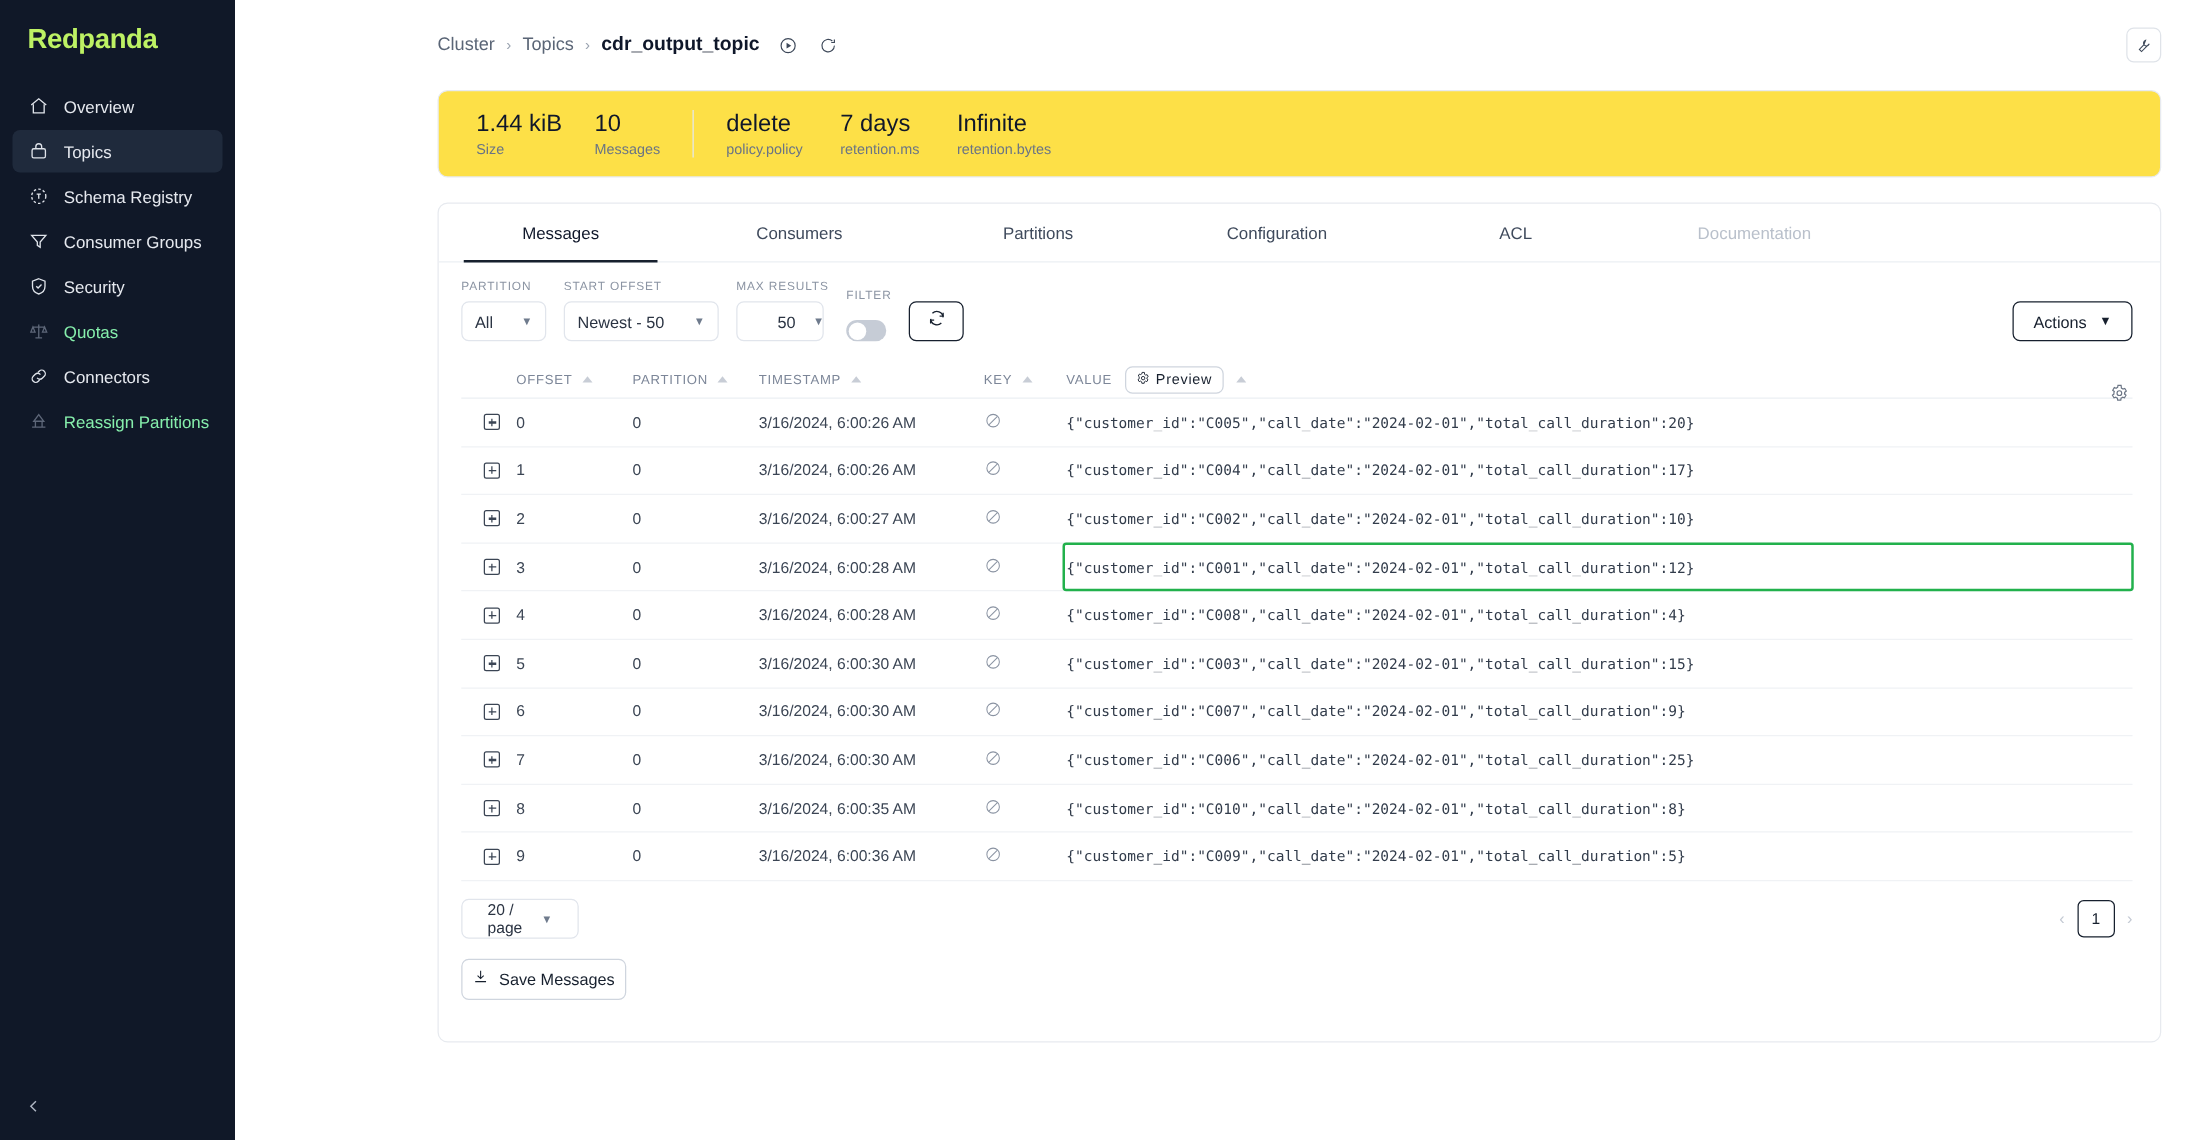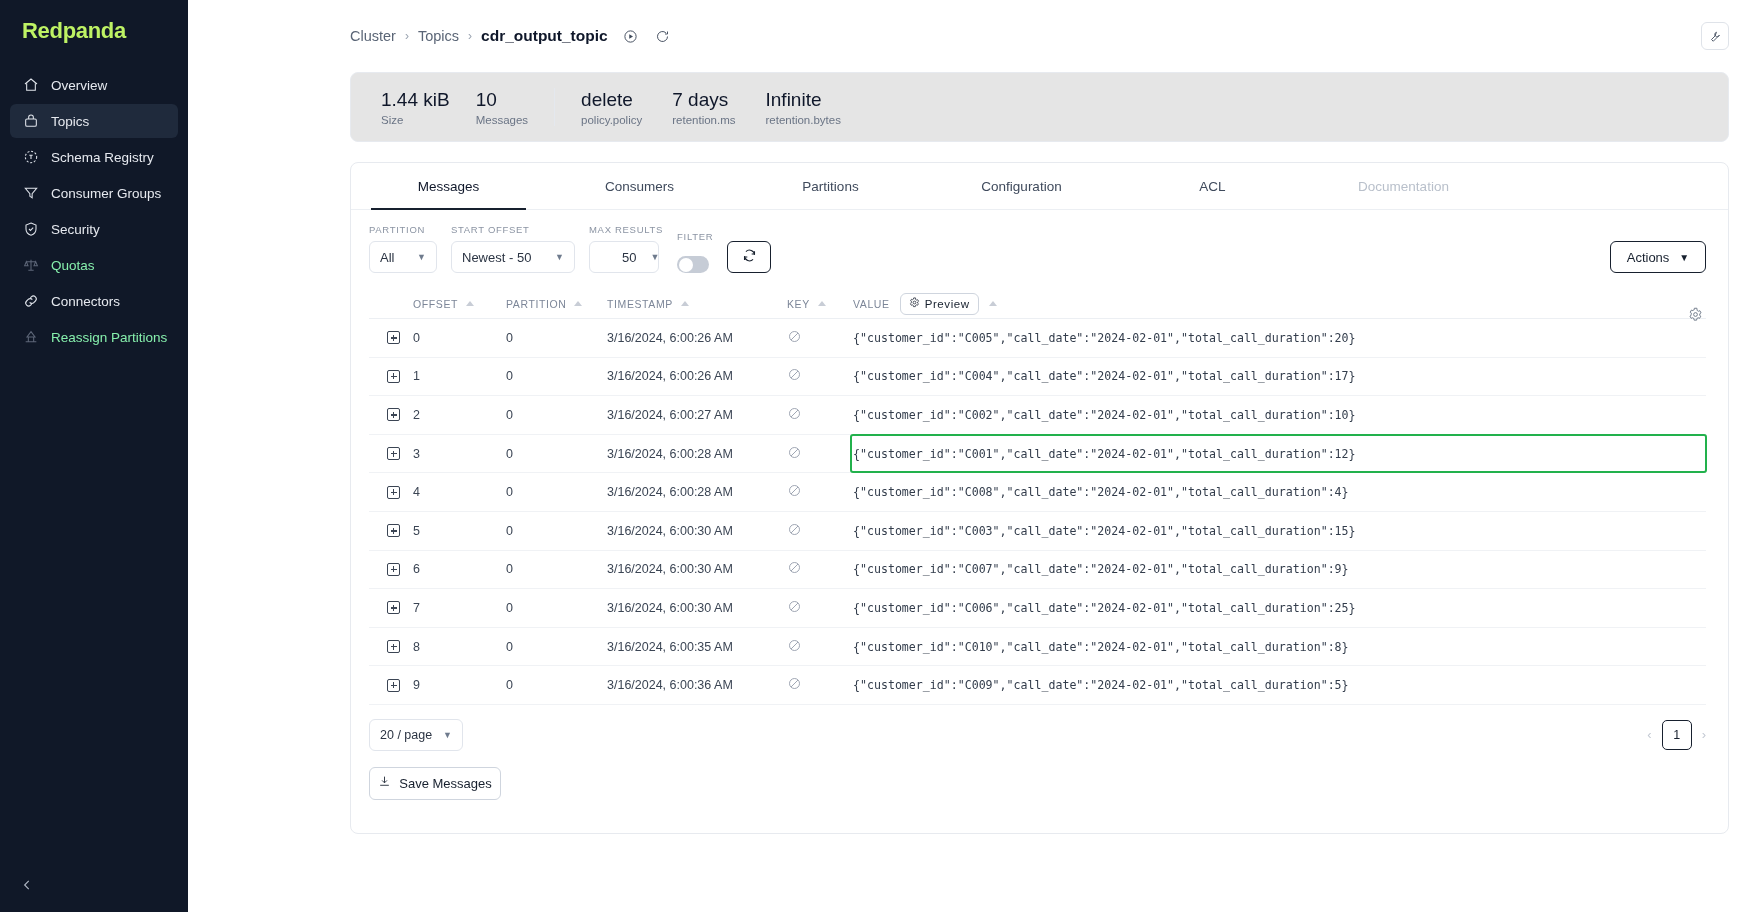--- a/index.html
+++ b/index.html
@@ -63,21 +63,21 @@
     width: 28px; height: 28px; border: 1px solid #dfe3e9; border-radius: 6px;
     display: flex; align-items: center; justify-content: center; cursor: pointer; background:#fff;
   }
   .icon-sq svg { width: 14px; height: 14px; stroke: #3d4859; fill: none; stroke-width: 1.5; }
 
   
   .stats-card {
     margin: 0 28px 0 162px;
     border: 1px solid #e7eaef; border-radius: 8px;
     height: 70px; display: flex; align-items: center;
-    padding: 0 30px; background: #e5e5e5;
+    padding: 0 30px; background: #fde047;
   }
   .stat { display: flex; flex-direction: column; justify-content: center; }
   .stat .v { font-size: 19px; color: #0f172a; line-height: 1.25; white-space: nowrap; }
   .stat .l { font-size: 11.5px; color: #6a7485; margin-top: 3px; white-space: nowrap; }
   .stat-gap-sm { width: 26px; }
   .stat-divider { width: 1px; height: 38px; background: #e4e8ee; margin: 0 26px; }
   .stat-gap { width: 30px; }
 
   
   .tabs-card {
@@ -194,21 +194,21 @@
   .trow.hl::after {
     content: ""; position: absolute;
     left: 481px; right: -1px; top: -1px; bottom: -1px;
     border: 2.5px solid #22b14c; border-radius: 3px; pointer-events: none;
   }
 
   
   .tfoot { display: flex; align-items: center; padding: 14px 22px 0 18px; }
   .page-size {
     height: 32px; width: 94px; border: 1px solid #e1e5ec; border-radius: 6px;
-    display: flex; align-items: center; justify-content: space-between; padding: 0 10px;
+    display: flex; align-items: center; justify-content: space-between; padding: 0 20px;
     font-size: 12.5px; color: #2b3443; cursor: pointer; background: #fff;
   }
   .pager { margin-left: auto; display: flex; align-items: center; gap: 10px; }
   .pg-arrow { color: #c3c9d3; font-size: 13px; cursor: pointer; user-select: none; }
   .pg-num {
     width: 30px; height: 30px; border: 1px solid #17202e; border-radius: 5px;
     display: flex; align-items: center; justify-content: center;
     font-size: 12.5px; color: #17202e; cursor: pointer; background:#fff;
   }
   .save-btn {

